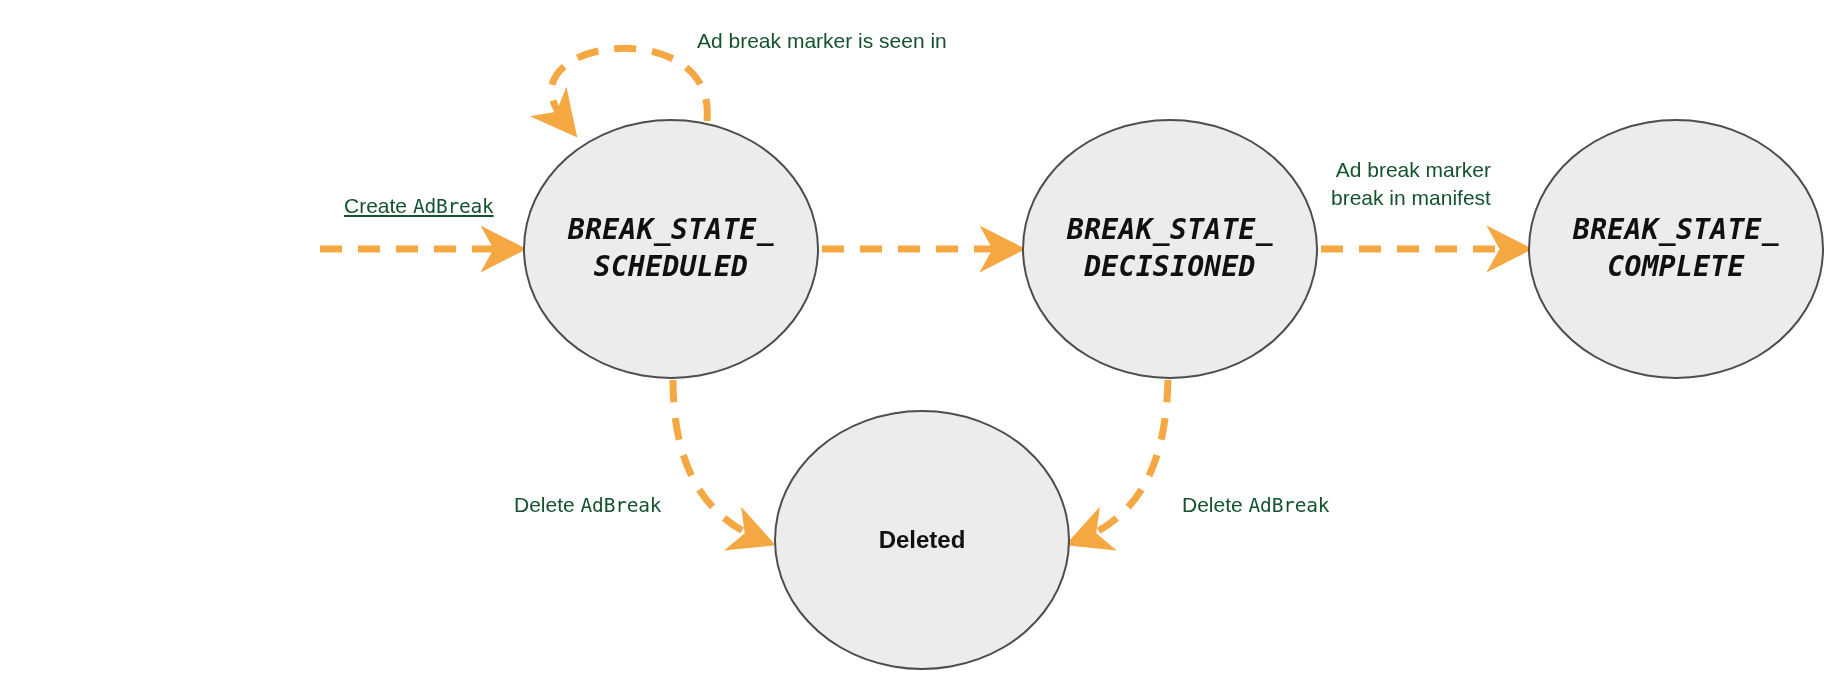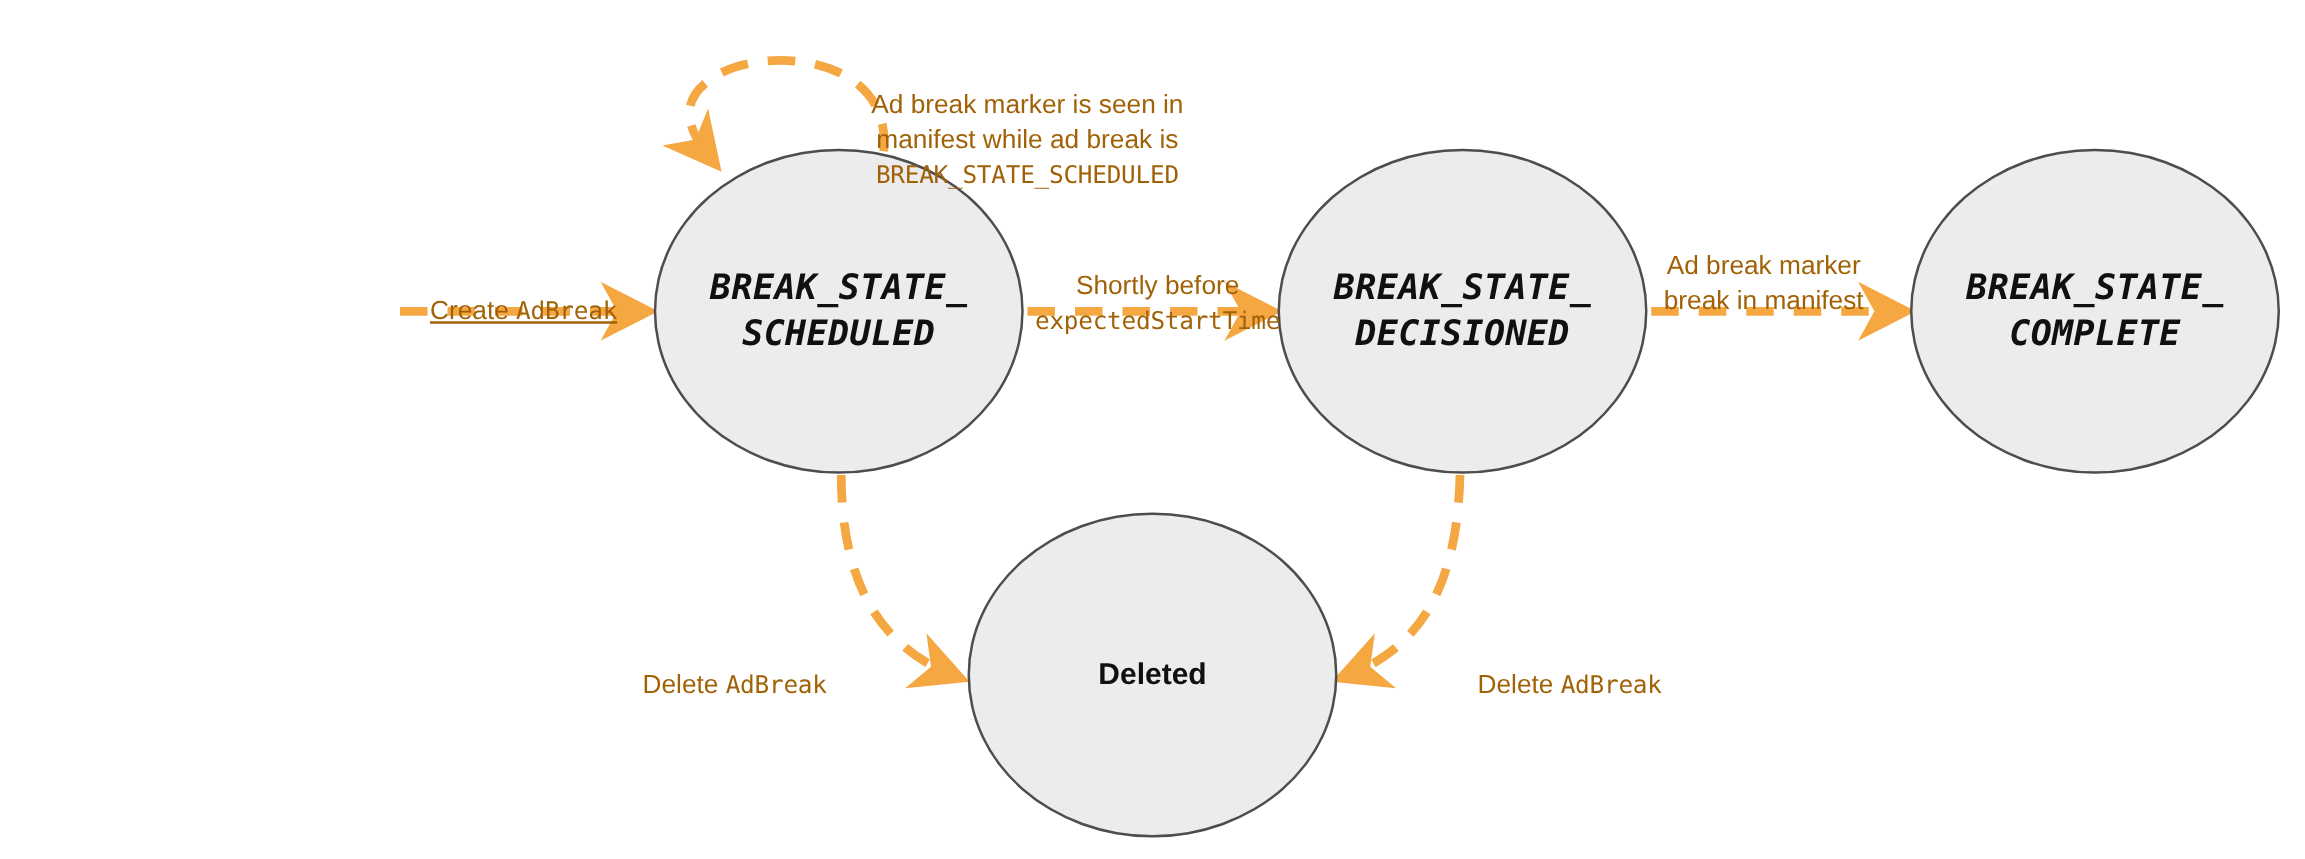--- a/index.html
+++ b/index.html
@@ -45,27 +45,26 @@
     letter-spacing: 0.3px;
     font-style: italic;
   }
   .node-label.sans {
     font-family: "Liberation Sans", sans-serif;
     font-weight: 700;
     font-size: 24px;
   }
   .edge-label {
     position: absolute;
-    color: #a16207;
+    color: #14532d;
     font-family: "Liberation Sans", sans-serif;
     font-size: 21px;
     line-height: 1.33;
     white-space: pre-line;
-    text-align: center;
-    margin-top: 43px;
+    text-align: right;
   }
   .edge-label .mono {
     font-family: "DejaVu Sans Mono", "Liberation Mono", monospace;
     font-size: 19.5px;
     letter-spacing: -0.2px;
   }
 </style>
 </head>
 <body>
 
@@ -106,23 +105,22 @@
     <div class="node-label mono">BREAK_STATE_
 COMPLETE</div>
   </div>
 
   <div class="node" style="left:774px; top:410px; width:296px; height:260px;text-align:center;">
     <div class="node-label sans">Deleted</div>
   </div>
 
   <div class="edge-label" style="left:344px; top:192px;text-decoration:underline;"><span>Create </span><span class="mono">AdBreak</span></div>
 
-  <div class="edge-label" style="left:697px; top:27px;"><span>Ad break marker is seen in</span><br><span>manifest while ad break is</span><br><span class="mono">BREAK_STATE_SCHEDULED</span></div>
+  <div class="edge-label" style="left:697px; top:27px;"><span>Ad break marker is seen in</span><br><br></div>
 
-  <div class="edge-label" style="left:828px; top:172px;"><span>Shortly before</span><br><span class="mono">expectedStartTime</span></div>
 
   <div class="edge-label" style="left:1331px; top:156px;"><span>Ad break marker</span><br><span>break in manifest</span></div>
 
   <div class="edge-label" style="left:514px; top:491px;"><span>Delete </span><span class="mono">AdBreak</span></div>
 
   <div class="edge-label" style="left:1182px; top:491px;"><span>Delete </span><span class="mono">AdBreak</span></div>
 
 </div>
 
 </body></html>

